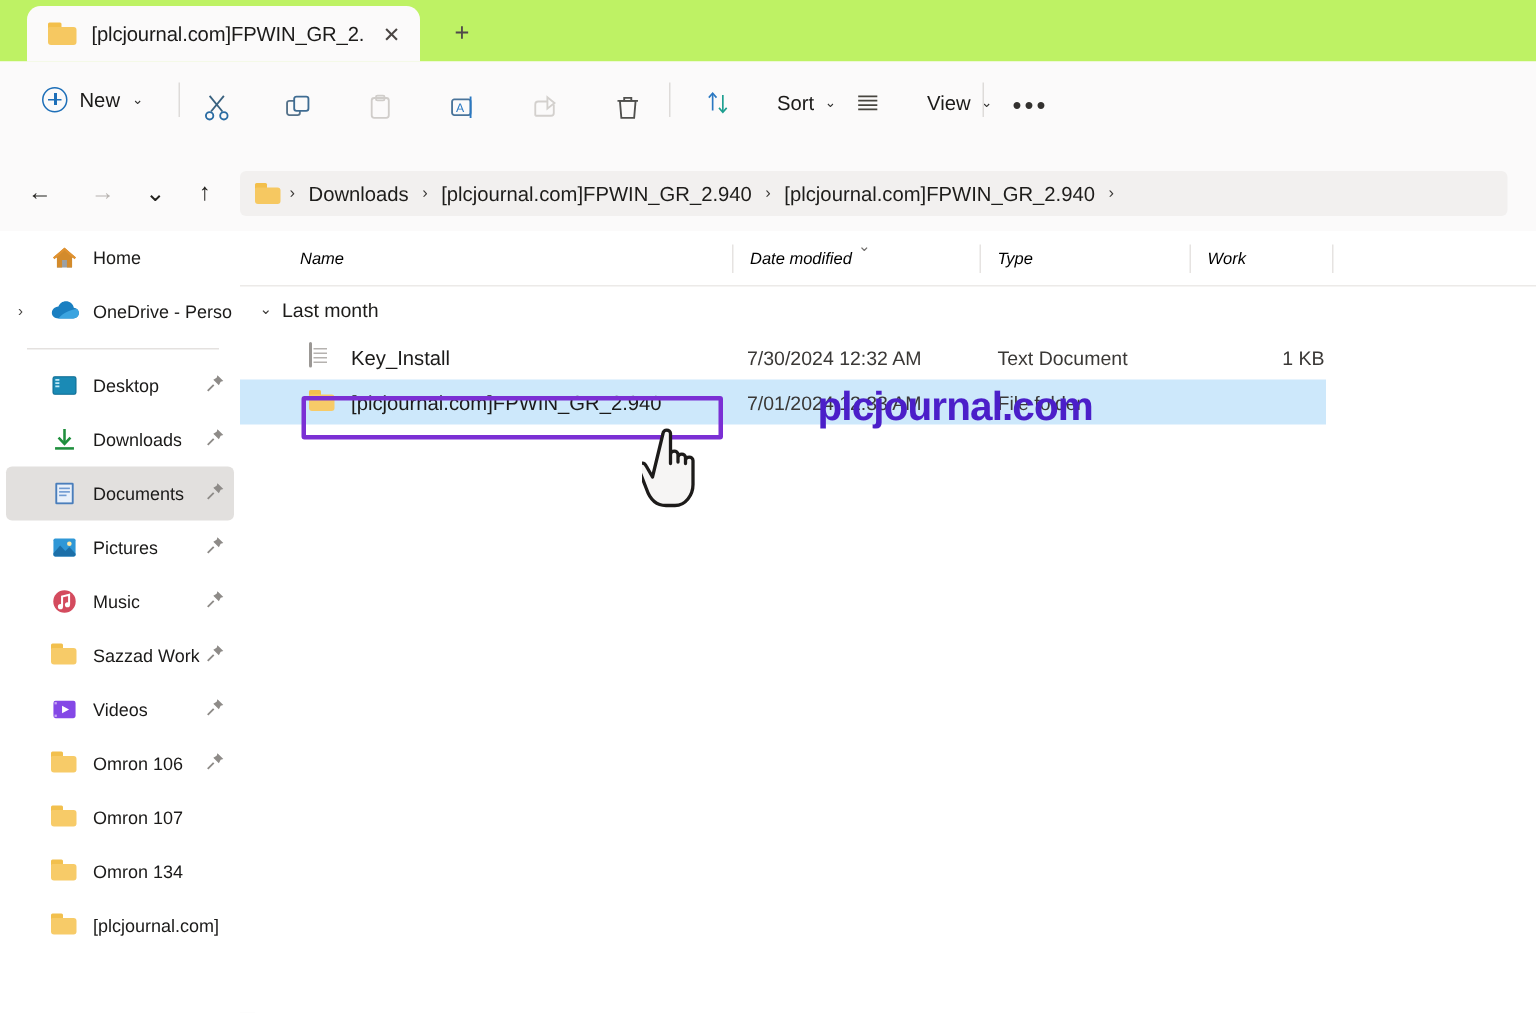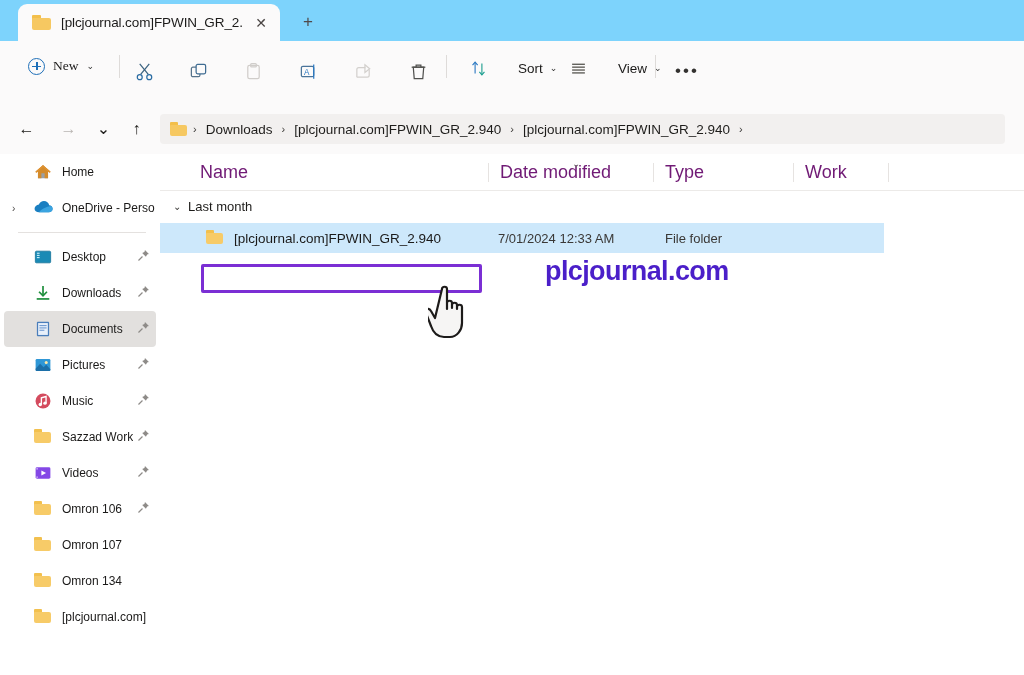--- a/index.html
+++ b/index.html
@@ -12,21 +12,21 @@
   #app {
     position: relative;
     width: 1024px; height: 675px;
     background: #ffffff;
   }
 
   
   .titlebar {
     position: absolute; left: 0; top: 0;
     width: 1024px; height: 41px;
-    background: #7dd3fc;
+    background: #bef264;
   }
   .tab {
     position: absolute; left: 18px; top: 4px;
     width: 262px; height: 37px;
     background: #fbfafa;
     border-radius: 9px 9px 0 0;
     display: flex; align-items: center;
     padding: 0 8px 0 14px;
   }
   .tab-folder-icon { width: 19px; height: 15px; position: relative; flex: 0 0 auto; }
@@ -57,21 +57,21 @@
 
   
   .cmdbar {
     position: absolute; left: 0; top: 41px;
     width: 1024px; height: 61px;
     background: #fbfafa;
   }
   .newbtn {
     position: absolute; left: 19px; top: 51px;
     height: 30px; display: flex; align-items: center; gap: 8px;
-    padding: 0 9px; border-radius: 5px; font-family: Liberation Serif, serif;
+    padding: 0 9px; border-radius: 5px;
   }
   .newbtn .plus-circle {
     width: 17px; height: 17px; border: 1.4px solid #1e6fb8;
     border-radius: 50%; position: relative;
   }
   .newbtn .plus-circle:before, .newbtn .plus-circle:after {
     content: ""; position: absolute; background: #1e6fb8;
   }
   .newbtn .plus-circle:before { left: 3.4px; top: 7.3px; width: 8.4px; height: 1.5px; }
   .newbtn .plus-circle:after  { left: 7.4px; top: 3.3px; width: 1.5px; height: 8.4px; }
@@ -181,21 +181,21 @@
     position: absolute; left: 160px; top: 154px;
     width: 864px; height: 521px; background: #ffffff;
   }
   .colheader {
     position: relative; height: 37px; width: 864px;
     border-bottom: 1px solid #eceae8;
   }
   .col {
     position: absolute; top: 0; height: 37px;
     display: flex; align-items: center;
-    font-size: 18px; color: #701a75; padding-left: 12px;
+    font-size: 11px; color: #000000; padding-left: 12px; font-style: italic;
   }
   .col-sep {
     position: absolute; top: 9px; width: 1px; height: 19px; background: #e6e3e1;
   }
   .sort-caret {
     position: absolute; top: 4px; font-size: 10px; color: #6e6c6a;
   }
   .group-header {
     height: 30px; display: flex; align-items: center;
     padding-left: 28px; position: relative;
@@ -526,20 +526,29 @@
       <div class="col" style="left:633px;width:95px">Work</div>
       <div class="col-sep" style="left:728px"></div>
     </div>
 
     <div class="group-header">
       <span class="gchev">⌄</span>
       <span class="glabel">Last month</span>
     </div>
 
     <div id="row-list" style="margin-top:2px">
+        <div class="row">
+          <div class="cell-name">
+            <span class="row-icon"><span class="doc-icon"></span></span>
+            <span>Key_Install</span>
+          </div>
+          <div class="cell-date">7/30/2024 12:32 AM</div>
+          <div class="cell-type">Text Document</div>
+          <div class="cell-size">1 KB</div>
+        </div>
         <div class="row selected">
           <div class="cell-name">
             <span class="row-icon ico-folder">
               <span class="tabtop"></span>
               <span class="body"></span>
             </span>
             <span>[plcjournal.com]FPWIN_GR_2.940</span>
           </div>
           <div class="cell-date">7/01/2024 12:33 AM</div>
           <div class="cell-type">File folder</div>

